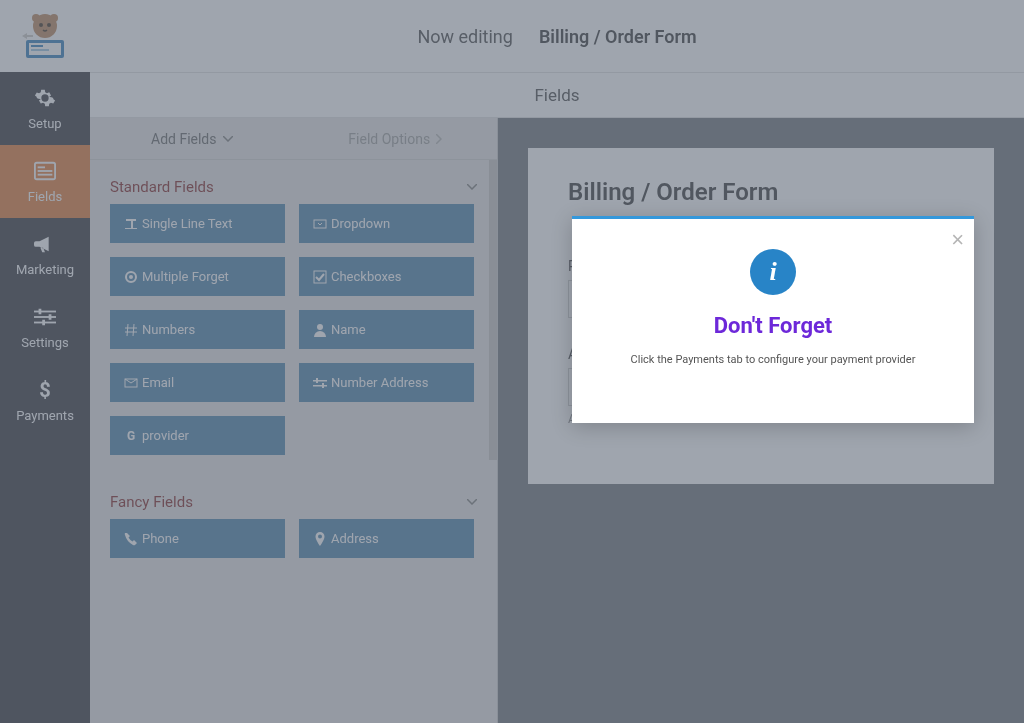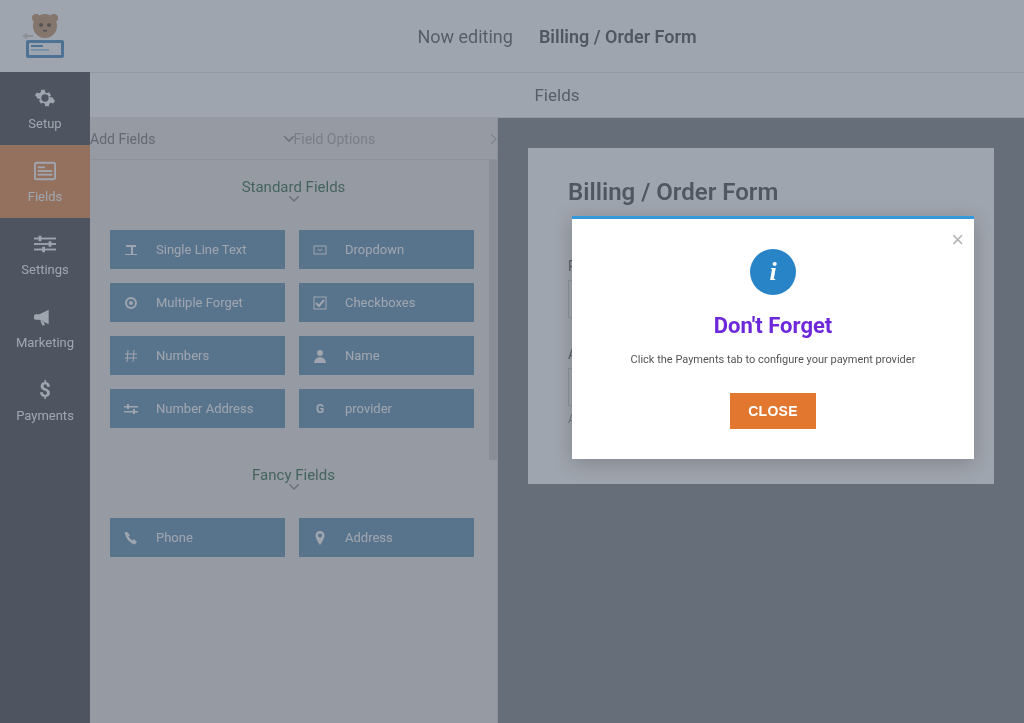--- a/index.html
+++ b/index.html
@@ -17,28 +17,28 @@
   .main { flex:1; display:flex; flex-direction:column; }
   .topbar { height:72px; background:#fff; display:flex; align-items:center; justify-content:center; color:#444; font-size:18px;gap:20px; }
   .topbar .formname { font-weight:600; color:#333; margin-left:6px; }
 
   .tabs-header { height:46px; background:#fff; display:flex; align-items:center; justify-content:center; color:#444; font-size:17px; border-top:1px solid #e0e0e0; border-bottom:1px solid #e0e0e0; }
 
   .workspace { flex:1; display:flex; }
   .panel { width:408px; background:#e4e3e1; display:flex; flex-direction:column; border-right:1px solid #c8c8c8; position:relative; }
   .panel-scroll { position:absolute; right:0; top:42px; width:8px; height:300px; background:#c4c3c1; }
   .panel-tabs { display:flex; height:42px; border-bottom:1px solid #d0cfcd; }
-  .panel-tab { flex:1; display:flex; align-items:center; justify-content:space-between; color:#616161; font-size:14px; cursor:pointer; gap:6px; }
+  .panel-tab { flex:1; display:flex; align-items:center; justify-content:center; color:#616161; font-size:14px; cursor:pointer; gap:6px; }
   .panel-tab.inactive { color:#9a9a98; }
   .panel-tab .chevron { display:inline-flex; }
 
   .section { padding:8px 20px 10px; }
-  .section-header { display:flex; align-items:center; justify-content:space-between; color:#14532d; font-size:15px; padding:10px 0 28px; cursor:pointer;flex-direction:column; }
+  .section-header { display:flex; align-items:center; justify-content:space-between; color:#7f1d1d; font-size:15px; padding:10px 0 8px; cursor:pointer; }
   .field-grid { display:grid; grid-template-columns: 175px 175px; gap:14px; }
-  .field-btn { background:#467ea6; color:#fff; font-size:13px; padding:12px 14px; display:flex; align-items:center; gap:18px; cursor:pointer; }
+  .field-btn { background:#467ea6; color:#fff; font-size:13px; padding:12px 14px; display:flex; align-items:center; gap:4px; cursor:pointer; }
   .field-btn .fi { width:14px; height:14px; display:inline-flex; align-items:center; justify-content:center; }
   .field-btn .fi svg { fill:#fff; }
 
   .canvas { flex:1; background:#6b6f74; padding:30px; }
   .form-card { background:#fff; margin:0; padding:30px 30px 30px 40px; }
   .form-title { font-size:24px; color:#333; font-weight:600; margin-bottom:52px; }
   .form-field { margin-bottom:28px; }
   .form-label { font-size:14px; color:#444; margin-bottom:6px; display:flex; gap:3px; }
   .form-label .req { color:#d63638; }
   .form-input { width:100%; height:38px; border:1px solid #cfcfcf; background:#fff; padding:0 8px; }
@@ -90,38 +90,38 @@
           <rect x="1" y="1" width="22" height="18" rx="2" fill="none" stroke="#fff" stroke-width="2"></rect>
           <rect x="4" y="5" width="8" height="2" fill="#fff"></rect>
           <rect x="4" y="9" width="16" height="2" fill="#fff"></rect>
           <rect x="4" y="13" width="16" height="2" fill="#fff"></rect>
         </svg>
     </span>
     <span>Fields</span>
   </div>
   <div class="nav-item">
     <span class="nav-icon">
+      <svg width="22" height="20" viewBox="0 0 24 20">
+          <path fill="#fff" d="M2 7h4l10-5v16L6 13H2a2 2 0 01-2-2V9a2 2 0 012-2zm5 7l2 5h3l-2-5"></path>
+        </svg>
+    </span>
+    <span>Marketing</span>
+  </div>
+  <div class="nav-item">
+    <span class="nav-icon">
       <svg width="22" height="18" viewBox="0 0 24 18">
           <rect x="0" y="2" width="24" height="2" fill="#fff"></rect>
           <rect x="0" y="8" width="24" height="2" fill="#fff"></rect>
           <rect x="0" y="14" width="24" height="2" fill="#fff"></rect>
           <rect x="5" y="0" width="3" height="6" fill="#fff"></rect>
           <rect x="16" y="6" width="3" height="6" fill="#fff"></rect>
           <rect x="9" y="12" width="3" height="6" fill="#fff"></rect>
         </svg>
     </span>
     <span>Settings</span>
-  </div>
-  <div class="nav-item">
-    <span class="nav-icon">
-      <svg width="22" height="20" viewBox="0 0 24 20">
-          <path fill="#fff" d="M2 7h4l10-5v16L6 13H2a2 2 0 01-2-2V9a2 2 0 012-2zm5 7l2 5h3l-2-5"></path>
-        </svg>
-    </span>
-    <span>Marketing</span>
   </div>
   <div class="nav-item">
     <span class="nav-icon">
       <svg width="14" height="22" viewBox="0 0 14 22">
           <text x="7" y="18" text-anchor="middle" font-size="20" font-weight="bold" fill="#fff">$</text>
         </svg>
     </span>
     <span>Payments</span>
   </div>
 </div>
@@ -216,20 +216,29 @@
                 <svg width="14" height="14" viewBox="0 0 14 14">
                   <circle cx="7" cy="4" r="3" fill="#fff"></circle>
                   <path d="M1 14a6 6 0 0112 0z" fill="#fff"></path>
                 </svg>
               </span>
               <span>Name</span>
             </div>
             <div class="field-btn">
               <span class="fi">
                 <svg width="14" height="14" viewBox="0 0 14 14">
+                  <rect x="1" y="3" width="12" height="8" fill="none" stroke="#fff"></rect>
+                  <path d="M1 3l6 4 6-4" fill="none" stroke="#fff"></path>
+                </svg>
+              </span>
+              <span>Email</span>
+            </div>
+            <div class="field-btn">
+              <span class="fi">
+                <svg width="14" height="14" viewBox="0 0 14 14">
                   <rect x="0" y="4" width="14" height="1.5" fill="#fff"></rect>
                   <rect x="0" y="9" width="14" height="1.5" fill="#fff"></rect>
                   <rect x="3" y="2" width="2" height="5" fill="#fff"></rect>
                   <rect x="9" y="7" width="2" height="5" fill="#fff"></rect>
                 </svg>
               </span>
               <span>Number Address</span>
             </div>
             <div class="field-btn">
               <span class="fi">
@@ -297,15 +306,14 @@
   </div>
 </div>
 
 <div class="overlay"></div>
 <div class="modal">
   <button class="modal-close">×</button>
   <div class="modal-body">
     <div class="modal-icon">i</div>
     <div class="modal-title">Don't Forget</div>
     <div class="modal-text">Click the Payments tab to configure your payment provider</div>
-    <button class="modal-btn">CLOSE</button>
   </div>
 </div>
 
 </body></html>

